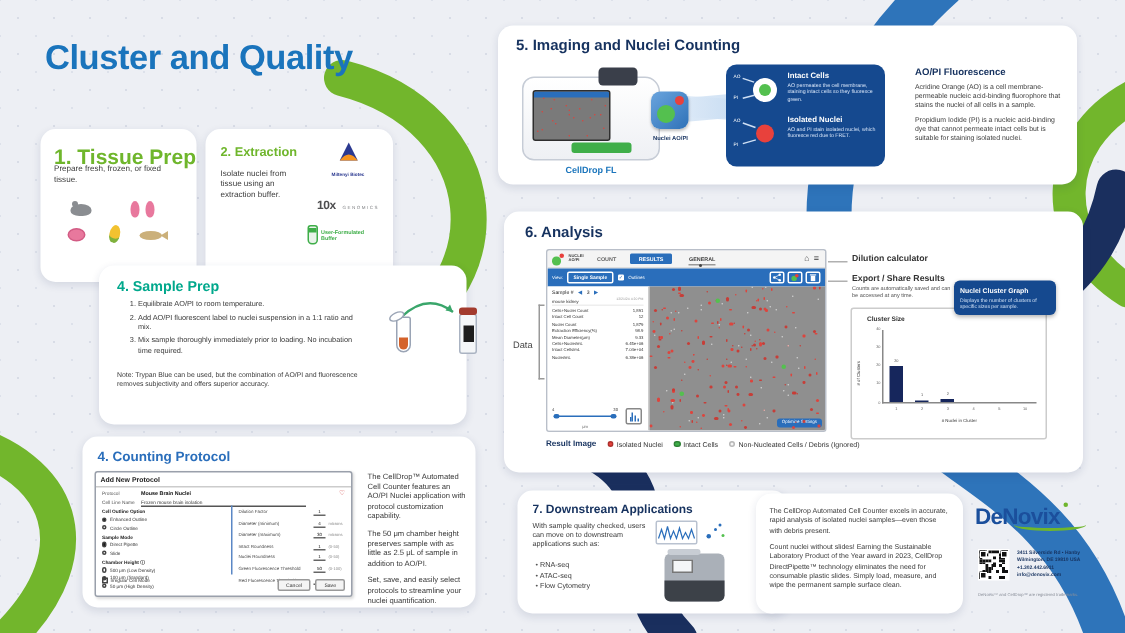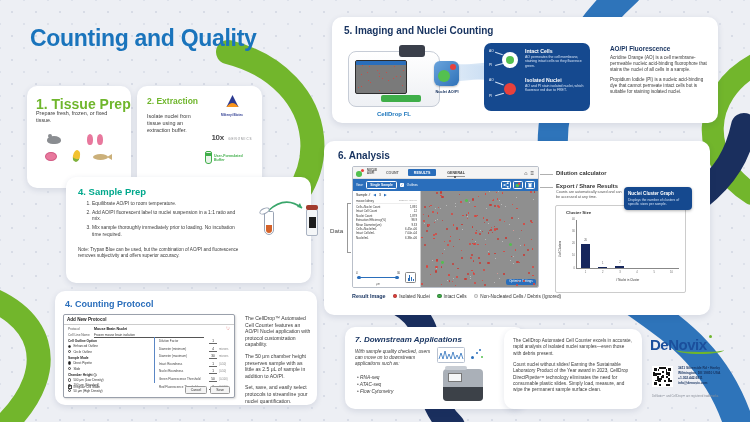--- a/index.html
+++ b/index.html
@@ -195,21 +195,21 @@
   <svg id="swooshes" viewBox="0 0 750 422" fill="none">
     <path d="M -30 292 C 45 312, 60 368, 8 422" stroke="#72b62c" stroke-width="24" stroke-linecap="round"></path>
     <path d="M 228 52 C 330 78, 345 192, 243 238" stroke="#72b62c" stroke-width="24" stroke-linecap="round"></path>
     <path d="M 628 -10 C 548 62, 536 150, 572 232 C 606 312, 700 310, 738 422" stroke="#2e74ba" stroke-width="30" stroke-linecap="round"></path>
     <path d="M 756 64 C 700 94, 698 160, 752 194" stroke="#72b62c" stroke-width="22" stroke-linecap="round"></path>
     <path d="M 398 302 C 452 332, 408 382, 452 426" stroke="#1a2f5e" stroke-width="26" stroke-linecap="round"></path>
     <path d="M 698 198 C 726 176, 738 154, 744 126" stroke="#1a2f5e" stroke-width="26" stroke-linecap="round"></path>
   </svg>
 
   <div class="h-title">
-    <div>Counting and Quality</div>
+    <div>Cluster and Quality</div>
   </div>
 
   <div id="c1" class="card" style="left:27px;top:86px;width:104px;height:102px;">
     <div class="card-title ct-green">1. Tissue Prep</div>
     <div class="body-txt">Prepare fresh, frozen, or fixed tissue.</div>
     <div id="icons1">
       <span class="mouse"></span>
       <span class="lungs">
           <span></span>
           <span></span>
@@ -430,21 +430,21 @@
         </div>
       </div>
     </div>
     <div id="fluor">
       <h4>AO/PI Fluorescence</h4>
       <p>Acridine Orange (AO) is a cell membrane-permeable nucleic acid-binding fluorophore that stains the nuclei of all cells in a sample.</p>
       <p>Propidium Iodide (PI) is a nucleic acid-binding dye that cannot permeate intact cells but is suitable for staining isolated nuclei.</p>
     </div>
   </div>
 
-  <div id="c6" class="card" style="left:324px;top:141px;width:386px;height:174px;">
+  <div id="c6" class="card" style="left:336px;top:141px;width:386px;height:174px;">
     <div class="card-title ct-navy">6. Analysis</div>
     <div id="app">
       <div id="app-header">
         <span class="applogo">
             <span class="g"></span>
             <span class="r"></span>
           </span>
         <span class="brand">
           <div>NUCLEI</div>
           <div>AO/PI</div>
@@ -792,21 +792,21 @@
           <div class="ct-xlab" style="left: 85.8333px; width: 17.1667px;">10</div>
         </div>
       <div id="ct-xaxis"># Nuclei in Cluster</div>
     </div>
     <div id="nc-callout">
       <div class="t">Nuclei Cluster Graph</div>
       <div class="s">Displays the number of clusters of specific sizes per sample.</div>
     </div>
   </div>
 
-  <div id="c7" class="card" style="left:345px;top:327px;width:180px;height:82px;font-style:italic;">
+  <div id="c7" class="card" style="left:345px;top:327px;width:180px;height:82px;">
     <div class="card-title ct-navy">7. Downstream Applications</div>
     <div class="body-txt">With sample quality checked, users can move on to downstream applications such as:</div>
     <ul id="ds-bullets">
         <li>RNA-seq</li>
         <li>ATAC-seq</li>
         <li>Flow Cytometry</li>
       </ul>
     <div class="trace-box">
       <svg width="26" height="14" viewBox="0 0 26 14">
           <polyline points="1,11 3,5 5,11 7,3 9,11 11,6 13,11 15,4 17,11 19,7 21,11 23,5 25,11" stroke="#2a6ebb" stroke-width="0.8" fill="none"></polyline>

